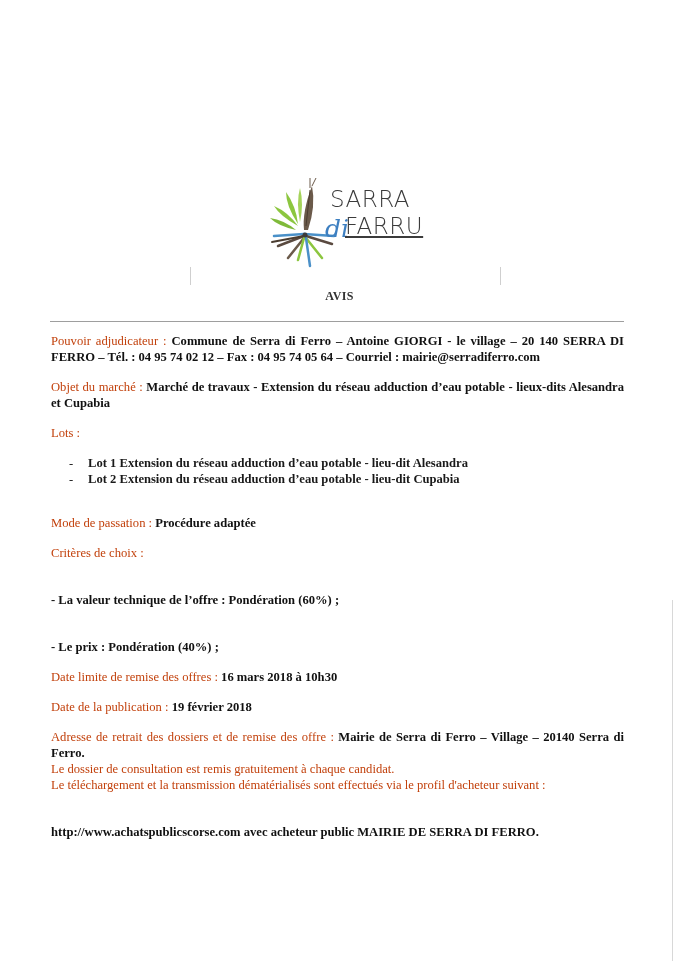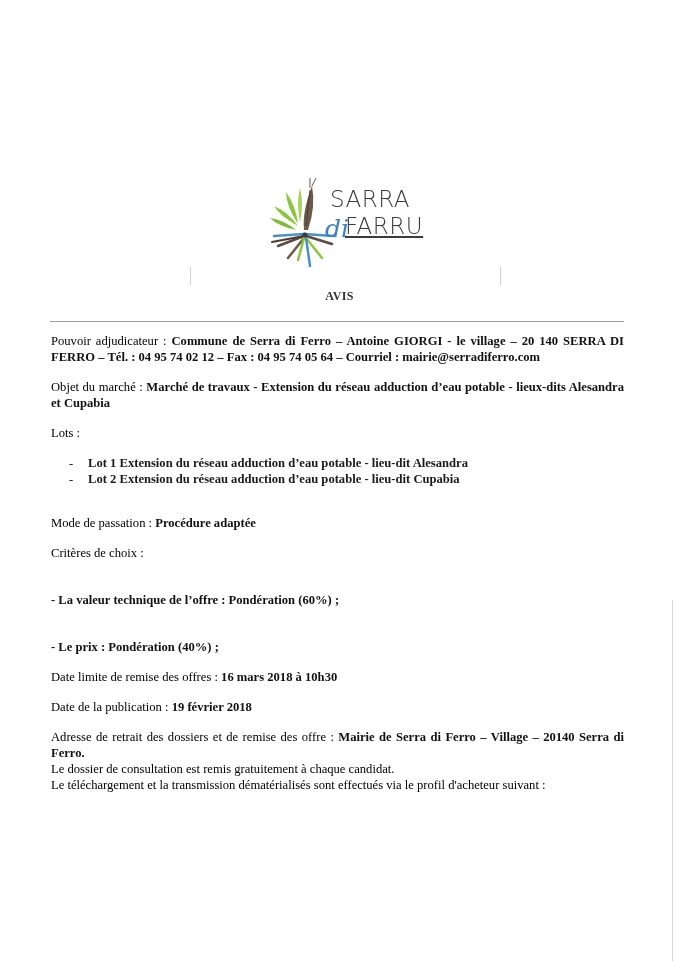--- a/index.html
+++ b/index.html
@@ -103,21 +103,21 @@
   }
   .content p {
     margin: 0 0 14px 0;
   }
   .justify {
     text-align: justify;
     text-align-last: left;
   }
   .label {
     font-weight: normal;
-    color: #000000;
+    color: #c2410c;
   }
   .value {
     font-weight: bold;
     color: #111;
     margin-top: 31px;
   }
   .lots {
     list-style: none;
     margin: 0;
     padding: 0;
@@ -217,15 +217,16 @@
   </p>
 
   <p>
     <span class="label">Date de la publication : </span><span class="value">19 février 2018</span>
   </p>
 
   <p class="mb0">
     <span class="line justify"><span class="label">Adresse de retrait des dossiers et de remise des offre : </span><span class="value">Mairie de Serra di Ferro – Village – 20140 Serra di Ferro.</span></span>
     <span class="line label">Le dossier de consultation est remis gratuitement à chaque candidat.</span>
     <span class="line label">Le téléchargement et la transmission dématérialisés sont effectués via le profil d'acheteur suivant :</span>
+    <span class="line value">http://www.achatspublicscorse.com avec acheteur public MAIRIE DE SERRA DI FERRO.</span>
   </p>
 
 </div>
 
 </body></html>

